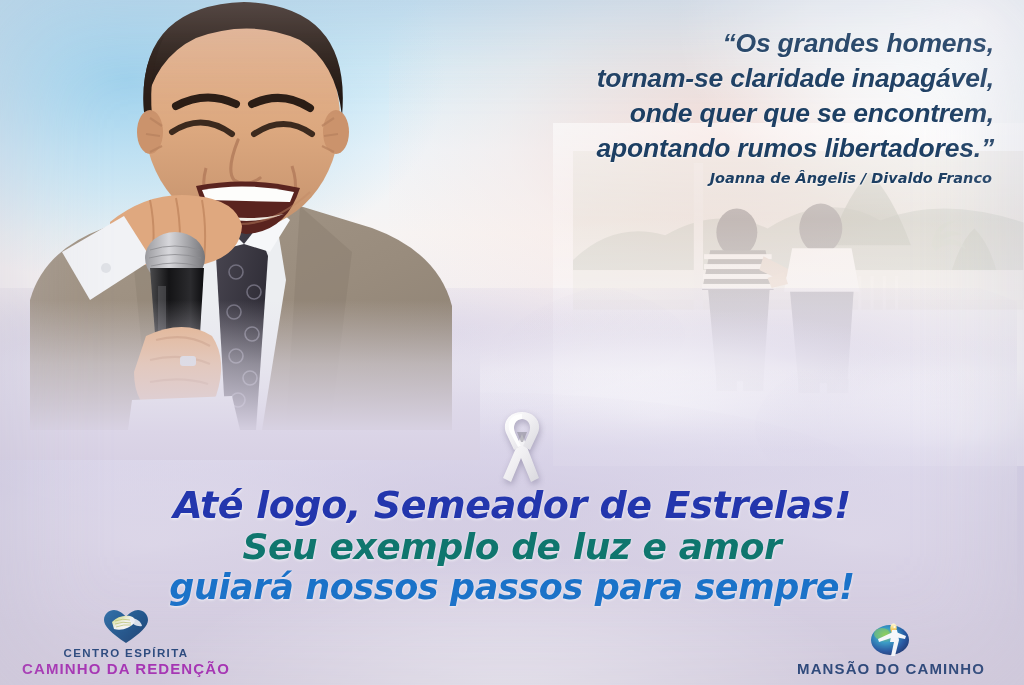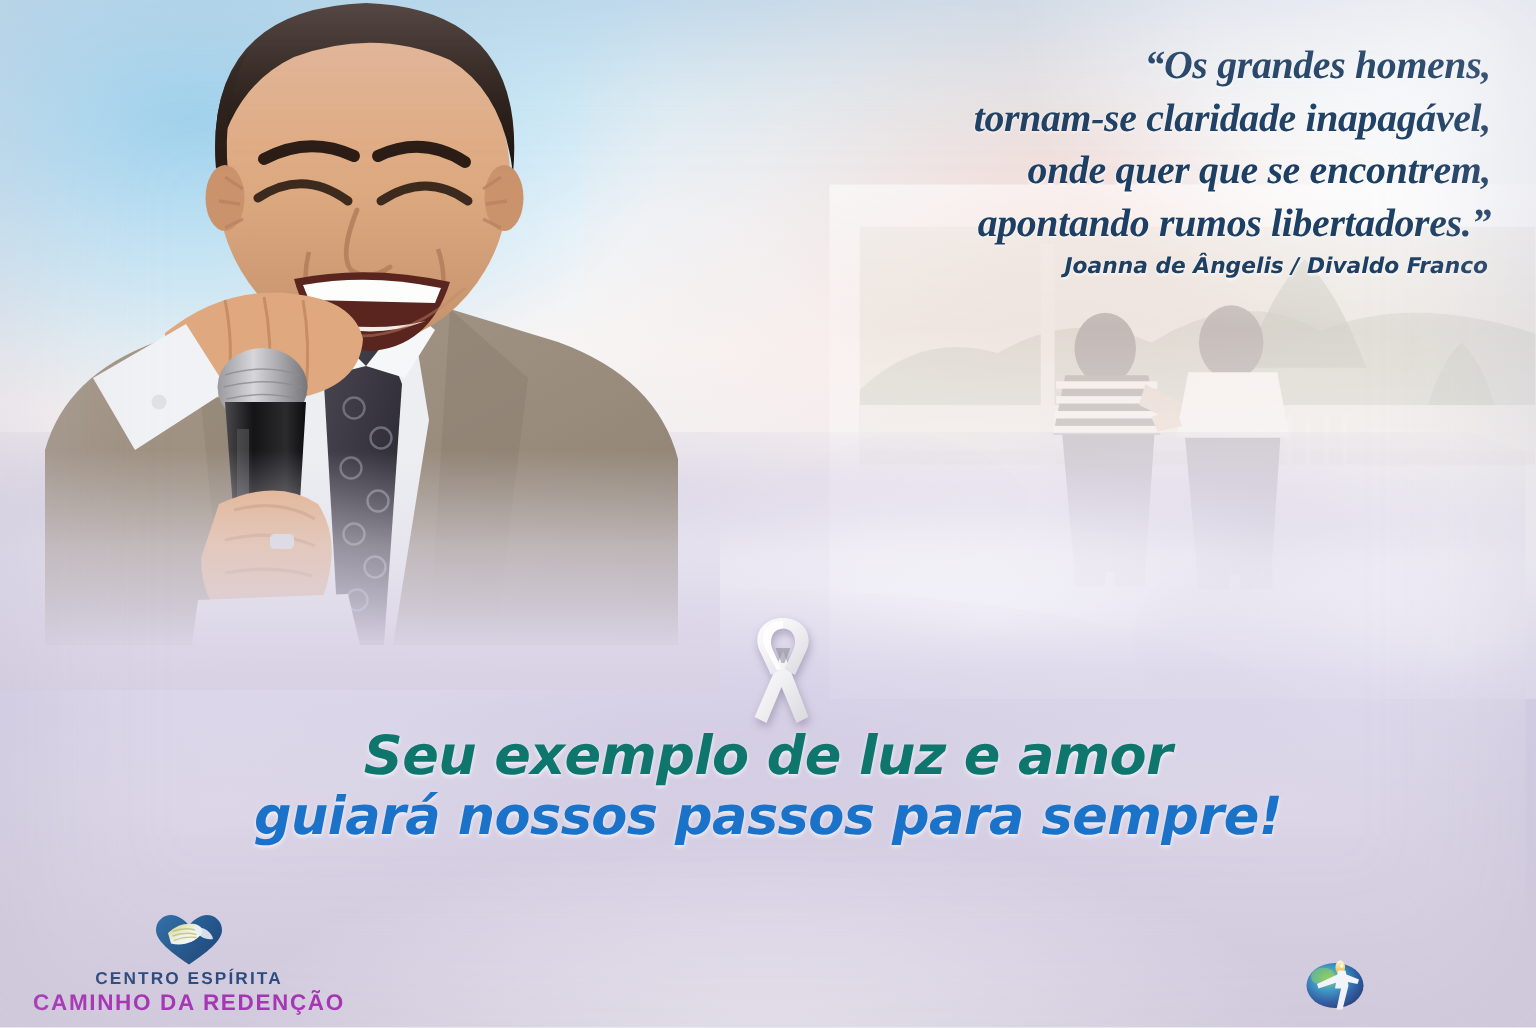--- a/index.html
+++ b/index.html
@@ -78,21 +78,21 @@
     position:absolute;left:0;top:300px;width:480px;height:160px;
     background:linear-gradient(to bottom, rgba(232,229,240,0) 0%, rgba(226,222,236,.55) 40%, rgba(219,213,231,.95) 80%, rgba(216,209,228,1) 100%);
     pointer-events:none;
   }
 
   
   .quote{
     position:absolute;right:30px;top:26px;width:560px;
     text-align:right;
     color:#1d3f63;
-    font-family:Liberation Serif, serif;
+    font-family:Liberation Sans, sans-serif;
     font-style:italic;font-weight:bold;
     font-size:26.5px;line-height:35px;
     letter-spacing:-.2px;
     text-shadow:0 1px 2px rgba(255,255,255,.85);
   }
   .quote .ln{display:block;white-space:nowrap;}
   .attrib{
     position:absolute;right:32px;top:170px;width:560px;
     text-align:right;
     color:#1d3f63;
@@ -393,20 +393,21 @@
         <stop offset="100%" stop-color="#d9d8de"></stop>
       </linearGradient>
     </defs>
     <path d="M35,26 L52,70 L44,74 L34,50 L24,74 L16,70 Z" fill="url(#rb)"></path>
     <path d="M35,4 C21,4 14,16 20,27 L27,42 L34,38 L28,25 C25,17 29,11 35,11 C41,11 45,17 42,25 L36,38 L43,42 L50,27 C56,16 49,4 35,4 Z" fill="url(#rb)"></path>
     <path d="M30,24 L40,24 L36,34 L34,34 Z" fill="#8b8894" opacity=".55"></path>
     <path d="M35,11 C29,11 25,17 28,25 L34,38 L31,39 L24,26 C18,15 24,6 35,6 Z" fill="#ffffff" opacity=".85"></path>
   </svg>
 
   <div class="headline">
+    <span class="h1">Até logo, Semeador de Estrelas!</span>
     <span class="h2">Seu exemplo de luz e amor</span>
     <span class="h3">guiará nossos passos para sempre!</span>
   </div>
 
   <div class="logo-left">
     <svg class="logo-mark" width="46" height="36" viewBox="0 0 46 36">
       <defs>
         <linearGradient id="hrt" x1="0" y1="0" x2="1" y2="1">
           <stop offset="0%" stop-color="#2f6fa8"></stop>
           <stop offset="60%" stop-color="#1b4f86"></stop>
@@ -448,16 +449,17 @@
       </defs>
       <ellipse cx="22" cy="24" rx="19" ry="15" fill="url(#glb)"></ellipse>
       <ellipse cx="14" cy="18" rx="8" ry="6" fill="#8ed250" opacity=".55"></ellipse>
       <path d="M26,7 q-4,6 -1,10 q3,-4 1,-10 Z" fill="url(#flm)"></path>
       <ellipse cx="25.5" cy="12" rx="3.2" ry="4.6" fill="url(#flm)"></ellipse>
       <path d="M24,14 L29,14 L31,24 L27,40 L23,40 L26,26 L22,26 Z" fill="#fbfdff"></path>
       <path d="M25,16 L10,23 L11,26 L26,21 Z" fill="#fbfdff"></path>
       <path d="M28,16 L38,20 L37,23 L27,21 Z" fill="#fbfdff"></path>
       <circle cx="26.5" cy="11" r="1.1" fill="#ffffff"></circle>
     </svg>
+    <span class="logo-single">MANSÃO DO CAMINHO</span>
   </div>
 
   <div class="bg-vign"></div>
 </div>
 
 </body></html>

